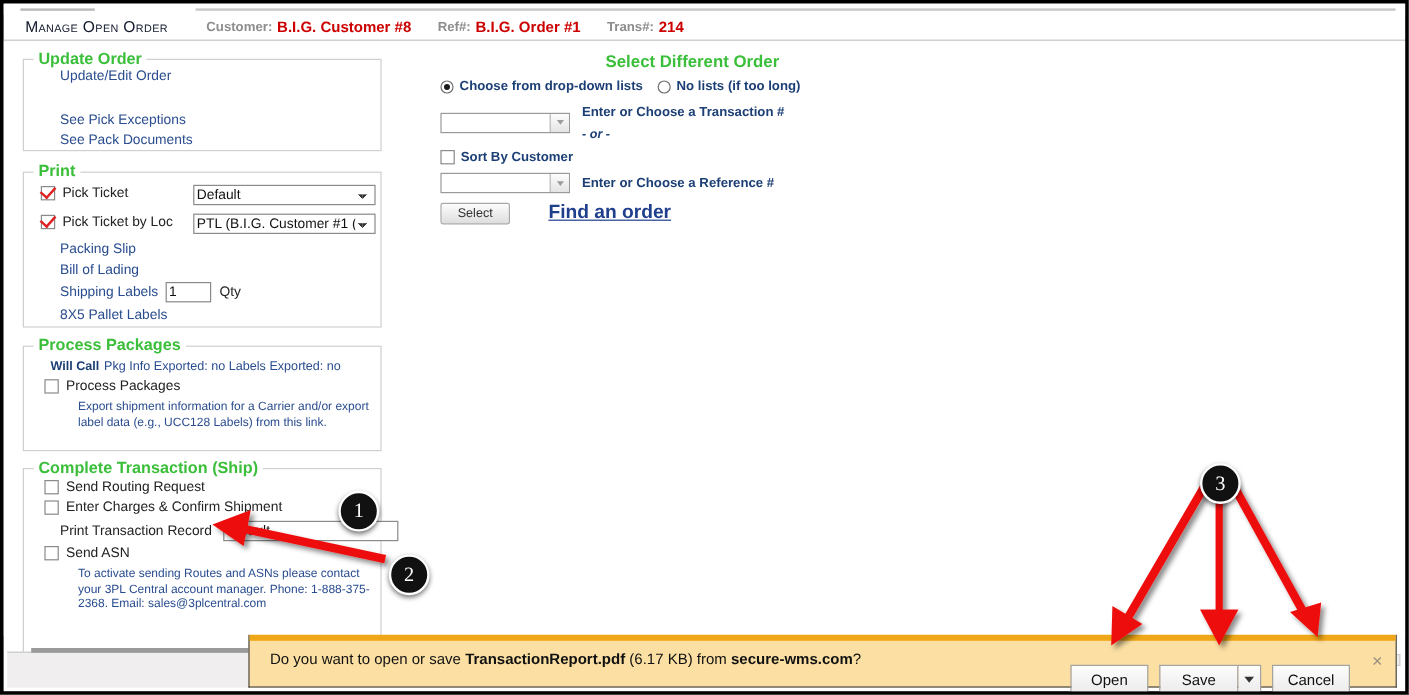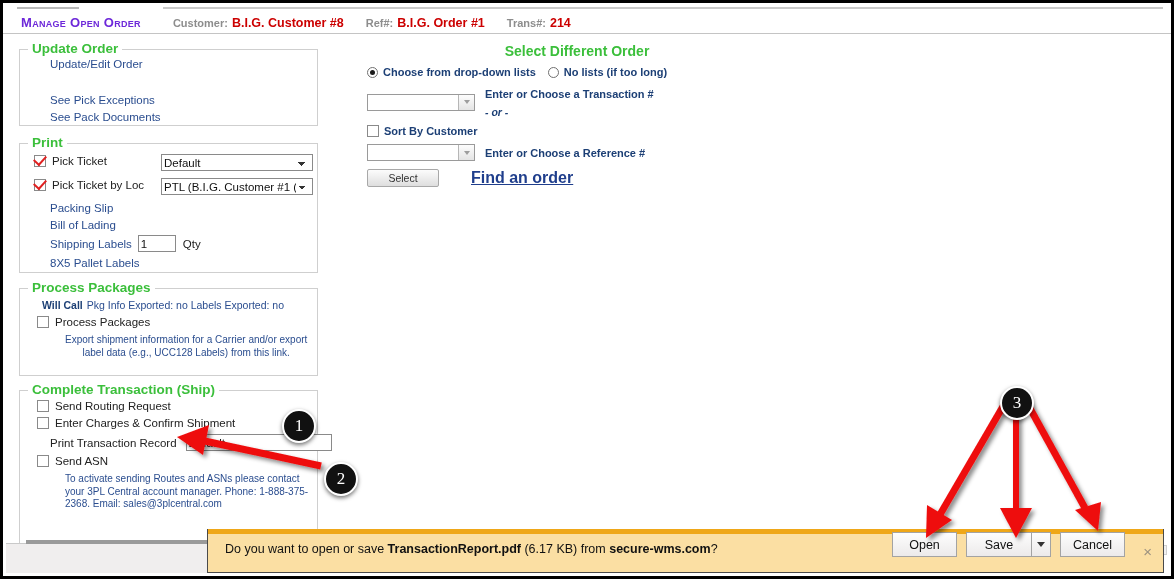--- a/index.html
+++ b/index.html
@@ -34,22 +34,22 @@
 
   
   .titlebar {
     position: absolute; left: 0; top: 9px; width: 1168px; height: 22px;
     border-bottom: 1px solid #c4c4c4;
     white-space: nowrap;
     padding-left: 18px;
     display: flex; align-items: center;
   }
   .page-title {
-    color: #6d28d9;
-    font-weight: bold;
+    color: #0f172a;
+    font-weight: normal;
     font-size: 13px;
     font-variant: small-caps;
     letter-spacing: .3px;
     margin-right: 32px;
   }
   .meta-lbl {
     color: #8d8d8d; font-weight: bold; font-size: 11px; margin-right: 4px;
   }
   .meta-val {
     color: #cc0000; font-weight: bold; font-size: 12.5px; margin-right: 22px;
@@ -209,21 +209,21 @@
     position: absolute; left: 0; top: 0; width: 100%; height: 5px;
     background: #efa718;
   }
   #dlbar .msg {
     position: absolute; left: 17px; top: 13px;
     font-size: 12.5px; color: #111;
     white-space: nowrap;
   }
   #dlbar .msg b { font-weight: bold; }
   #dlbar .btns {
-    position: absolute; right: 38px; top: 3px;
+    position: absolute; right: 38px; top: 25px;
     display: flex; align-items: flex-start; gap: 9px;
   }
   .dlbtn {
     height: 25px;
     min-width: 65px;
     padding: 0 12px;
     font-family: "Liberation Sans", sans-serif;
     font-size: 12.5px;
     color: #111;
     background: linear-gradient(#fdfdfd, #eceaea);
@@ -348,21 +348,21 @@
       <div class="row" style="position:absolute; left:22px; top:10px;">
         <span style="font-size:10.5px; font-weight:bold; color:#1c3f75;">Will Call</span>
         <span style="font-size:10.5px; color:#2a4d8f; margin-left:4px;">Pkg Info Exported: no Labels Exported: no</span>
       </div>
 
       <div class="row" style="position:absolute; left:17px; top:27px;">
         <span class="cb"></span>
         <span class="plain" style="margin-left:6px;">Process Packages</span>
       </div>
 
-      <div style="position:absolute; left:45px; top:44px; font-size:10px; color:#2a4d8f; line-height:13px;text-align:center;">
+      <div style="position:absolute; left:45px; top:44px; font-size:10px; color:#2a4d8f; line-height:13px;">
         <div>Export shipment information for a Carrier and/or export</div>
         <div>label data (e.g., UCC128 Labels) from this link.</div>
       </div>
     </div>
 
     <div class="fs" style="left:16px; top:355px; width:299px; height:170px;">
       <span class="legend">Complete Transaction (Ship)</span>
 
       <div class="row" style="position:absolute; left:17px; top:9px;">
         <span class="cb"></span>
@@ -425,21 +425,21 @@
         <span class="combo" style="width:108px;">
           <input class="cinput" style="width: 90px;" value="">
           <span class="cbtn">
               <i></i>
             </span>
         </span>
         <span class="rp-bold" style="margin-left:10px;">Enter or Choose a Reference #</span>
       </div>
 
       <div class="row">
-        <button class="gbtn" style="width:72px; height:18px;">Select</button>
+        <button class="gbtn" style="width:58px; height:18px;">Select</button>
         <span class="find-link" style="margin-left:32px;">Find an order</span>
       </div>
     </div>
 
   </div>
 
   <div class="hscroll">
     <div class="thumb"></div>
   </div>
   <div class="vscroll-bit"></div>

